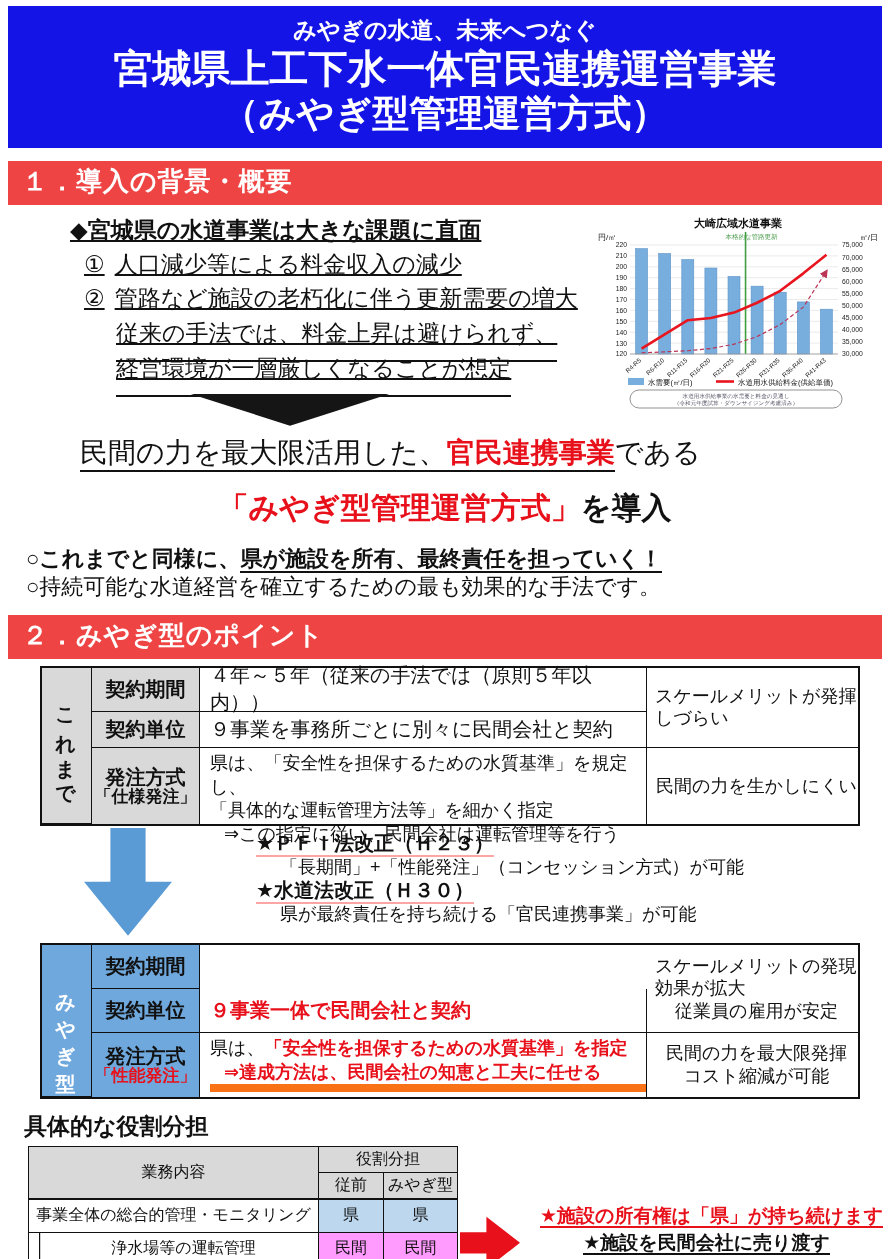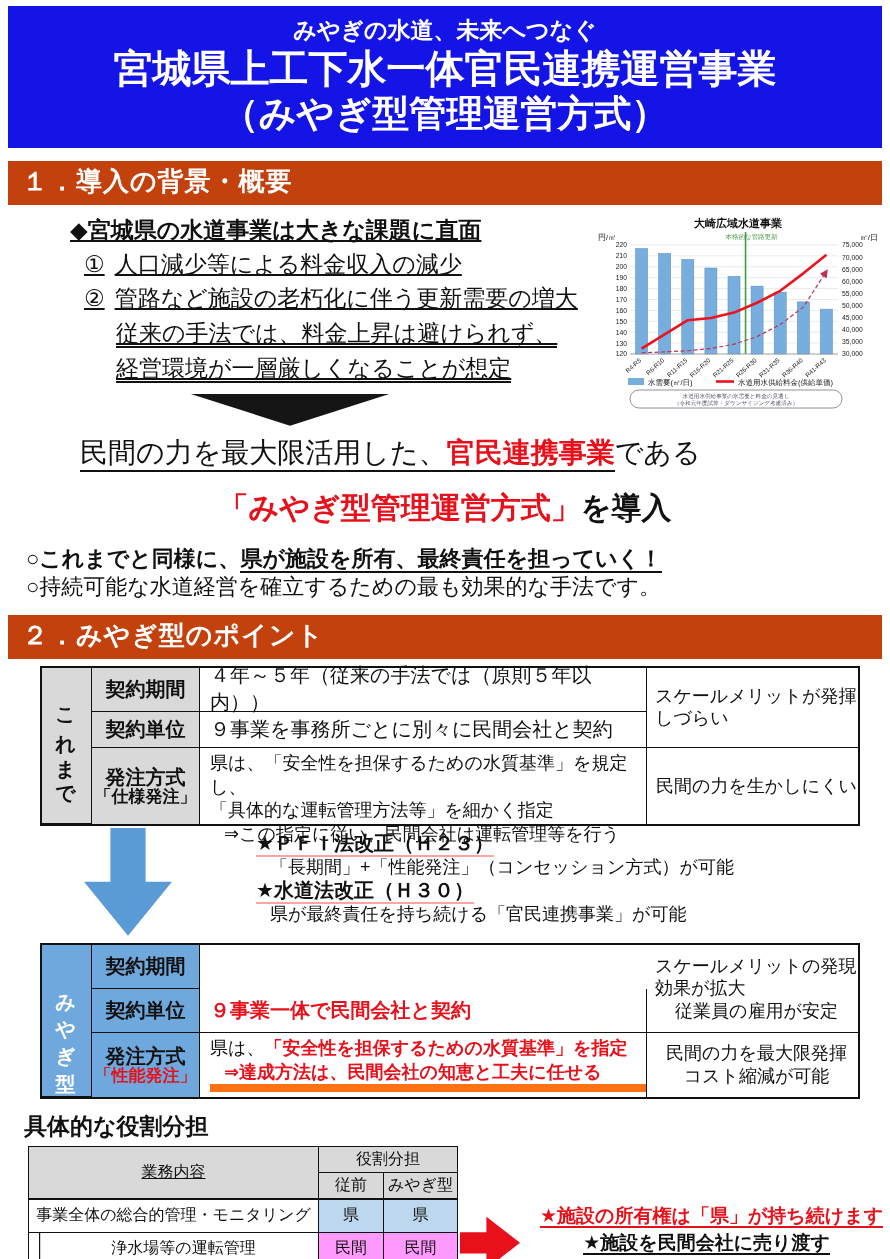--- a/index.html
+++ b/index.html
@@ -3,30 +3,30 @@
 <meta charset="utf-8">
 <style>
   html,body{margin:0;padding:0;background:#fff;}
   .page{width:890px;height:1259px;background:#fff;overflow:hidden;position:relative;
         font-family:"Liberation Sans","DejaVu Sans",sans-serif;color:#111;}
   
   .hdr{margin:6px 8px 0;background:#1414e6;color:#fff;text-align:center;padding:9px 0 12px;}
   .hdr .tagline{font-size:23px;font-weight:bold;}
   .hdr .t1{font-size:39px;font-weight:bold;line-height:1.18;}
   .hdr .t2{font-size:37px;font-weight:bold;line-height:1.18;}
-  .secbar{margin:13px 8px 0;background:#c2410c;color:#fff;font-size:26px;font-weight:bold;
+  .secbar{margin:13px 8px 0;background:#ef4444;color:#fff;font-size:26px;font-weight:bold;
           padding:3px 0 6px 14px;letter-spacing:1px;}
   
   .row1{display:flex;margin-top:6px;text-decoration:underline;}
   .left1{flex:1;padding-left:70px;padding-top:4px;}
   .challenge{font-size:23px;font-weight:bold;margin-bottom:2px;}
   .item{font-size:23px;margin:3px 0 0 14px;}
   .item .no{margin-right:10px;}
   .warn{font-size:23px;margin:4px 0 0 46px;}
-  .warn span{border-bottom:2px solid #111;padding-bottom:0;}
+  .warn span{border-bottom:2px solid #111;padding-bottom:14px;}
   .blackarrow{width:200px;height:32px;background:#151515;margin:10px 0 0 120px;
               clip-path:polygon(0 0,100% 0,50% 100%);}
   .chartbox{width:296px;height:198px;margin:2px 4px 0 0;}
   .lead{margin:8px 0 0 80px;font-size:28px;}
   .lead .ul{border-bottom:2.5px solid #111;padding-bottom:2px;}
   .red{color:#e8101a;}
   .lead .red{font-weight:bold;}
   .intro{text-align:center;font-size:30px;font-weight:bold;margin-top:16px;}
   .points{margin:16px 12px 0 26px;line-height:1.3;}
   .p1{font-size:22px;font-weight:bold;}
@@ -54,32 +54,32 @@
   .note{padding-left:8px;font-size:18px;line-height:1.25;display:flex;flex-direction:column;justify-content:center;align-items:flex-start;}
   .mtable .cc.big{font-size:20px;}
   .ul-red{border-bottom:8px solid #f97316;}
   
   .midrow{display:flex;height:110px;}
   .bluearrow{width:88px;height:108px;margin:2px 0 0 84px;background:#5b9bd5;
              clip-path:polygon(30% 0,70% 0,70% 50%,100% 50%,50% 100%,0 50%,30% 50%);}
   .laws{margin-left:84px;padding-top:5px;line-height:1.25;}
   .lawt{font-size:20px;font-weight:bold;}
   .lawt span{border-bottom:2px solid #fca5a5;padding-bottom:1px;}
-  .lawd{font-size:18px;margin-left:14px;}
+  .lawd{font-size:18px;margin-left:24px;}
   
   .rheading{margin:12px 0 4px 24px;font-size:23px;font-weight:bold;}
   .bottomrow{display:flex;}
   .rtable{display:grid;margin-left:28px;border:1.5px solid #111;align-self:flex-start;
           grid-template-columns:290px 65px 73px;grid-template-rows:26px 27px repeat(5,33px);}
   .rtable>div{border-right:1.2px solid #111;border-bottom:1.2px solid #111;
               display:flex;align-items:center;justify-content:center;font-size:16px;}
   .rtable>div.lr{border-right:none;}
   .rtable .hd{background:#d9d9d9;}
   .rtable .dbl{border-bottom:2.5px solid #111;}
-  .taskhd{grid-column:1;grid-row:1/3;text-decoration:underline;}
+  .taskhd{grid-column:1;grid-row:1/3;}
   .rolehd{grid-column:2/4;grid-row:1;}
   .task{justify-content:flex-start;padding-left:10px;font-size:15px;}
   .task.center{justify-content:center;padding-left:0;}
   .task.indent{padding-left:20px;box-shadow:inset 10px 0 0 #fff,inset 11.2px 0 0 #111;}
   .cell[data-tone="blue"]{background:#bdd7ee;}
   .cell[data-tone="pink"]{background:#ff9aff;}
   .redarrow{width:60px;height:62px;margin:66px 0 0 2px;background:#e8101a;
             clip-path:polygon(0 33%,44% 33%,44% 8%,100% 50%,44% 92%,44% 67%,0 67%);flex:none;}
   .callout{margin:56px 0 0 10px;line-height:1.45;}
   .c1{font-size:19px;font-weight:bold;color:#e8101a;}

